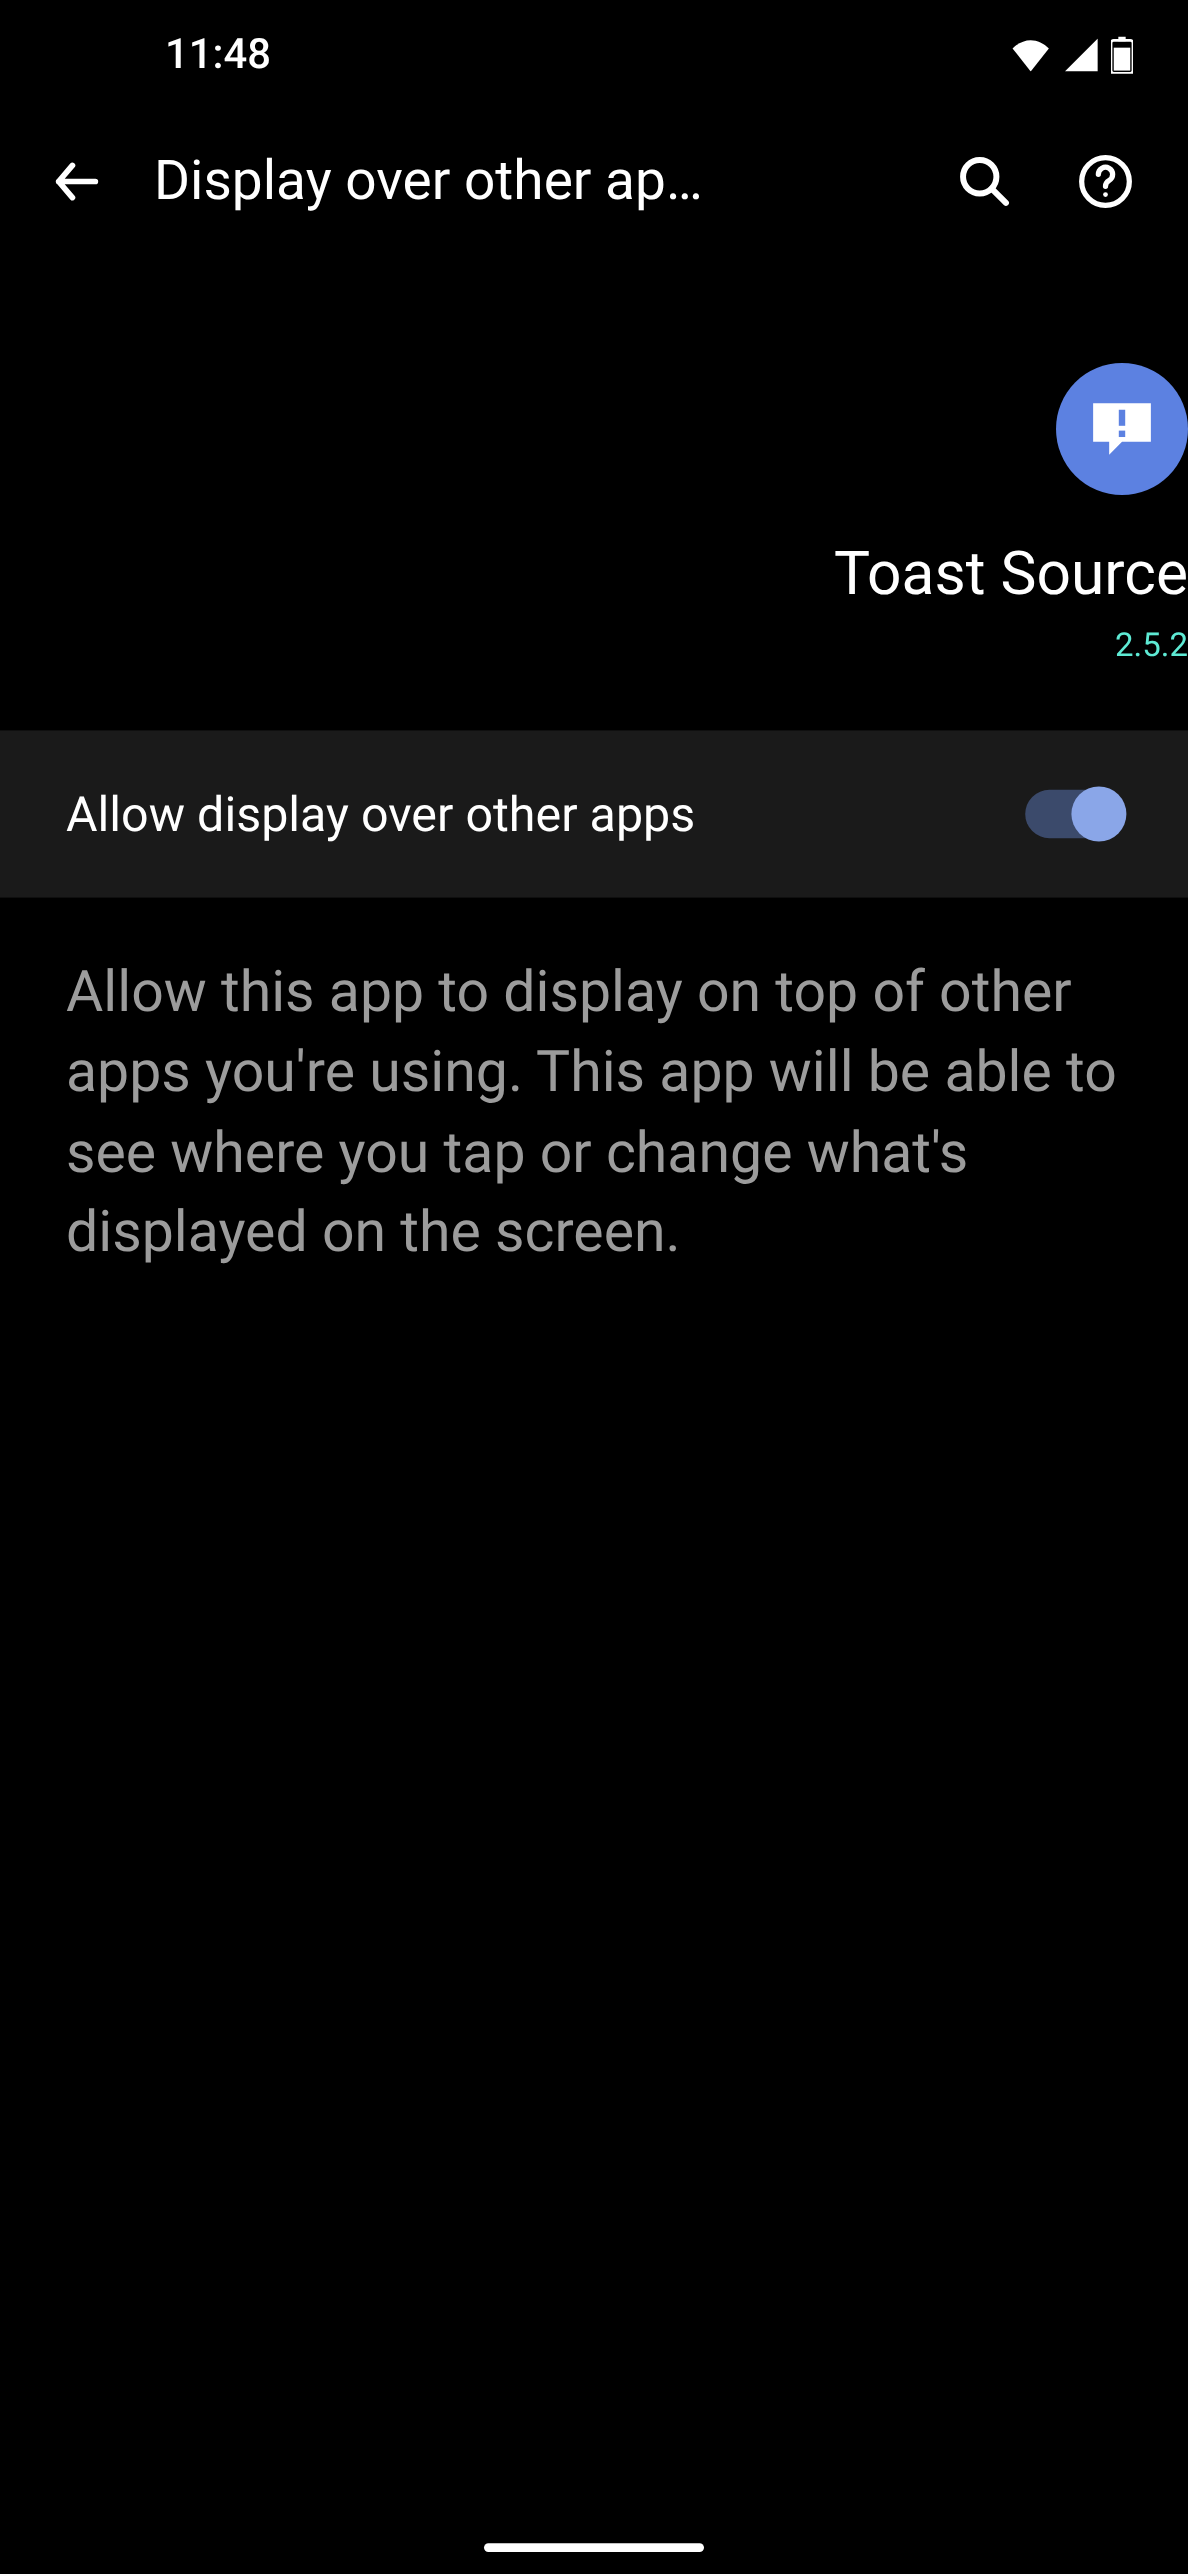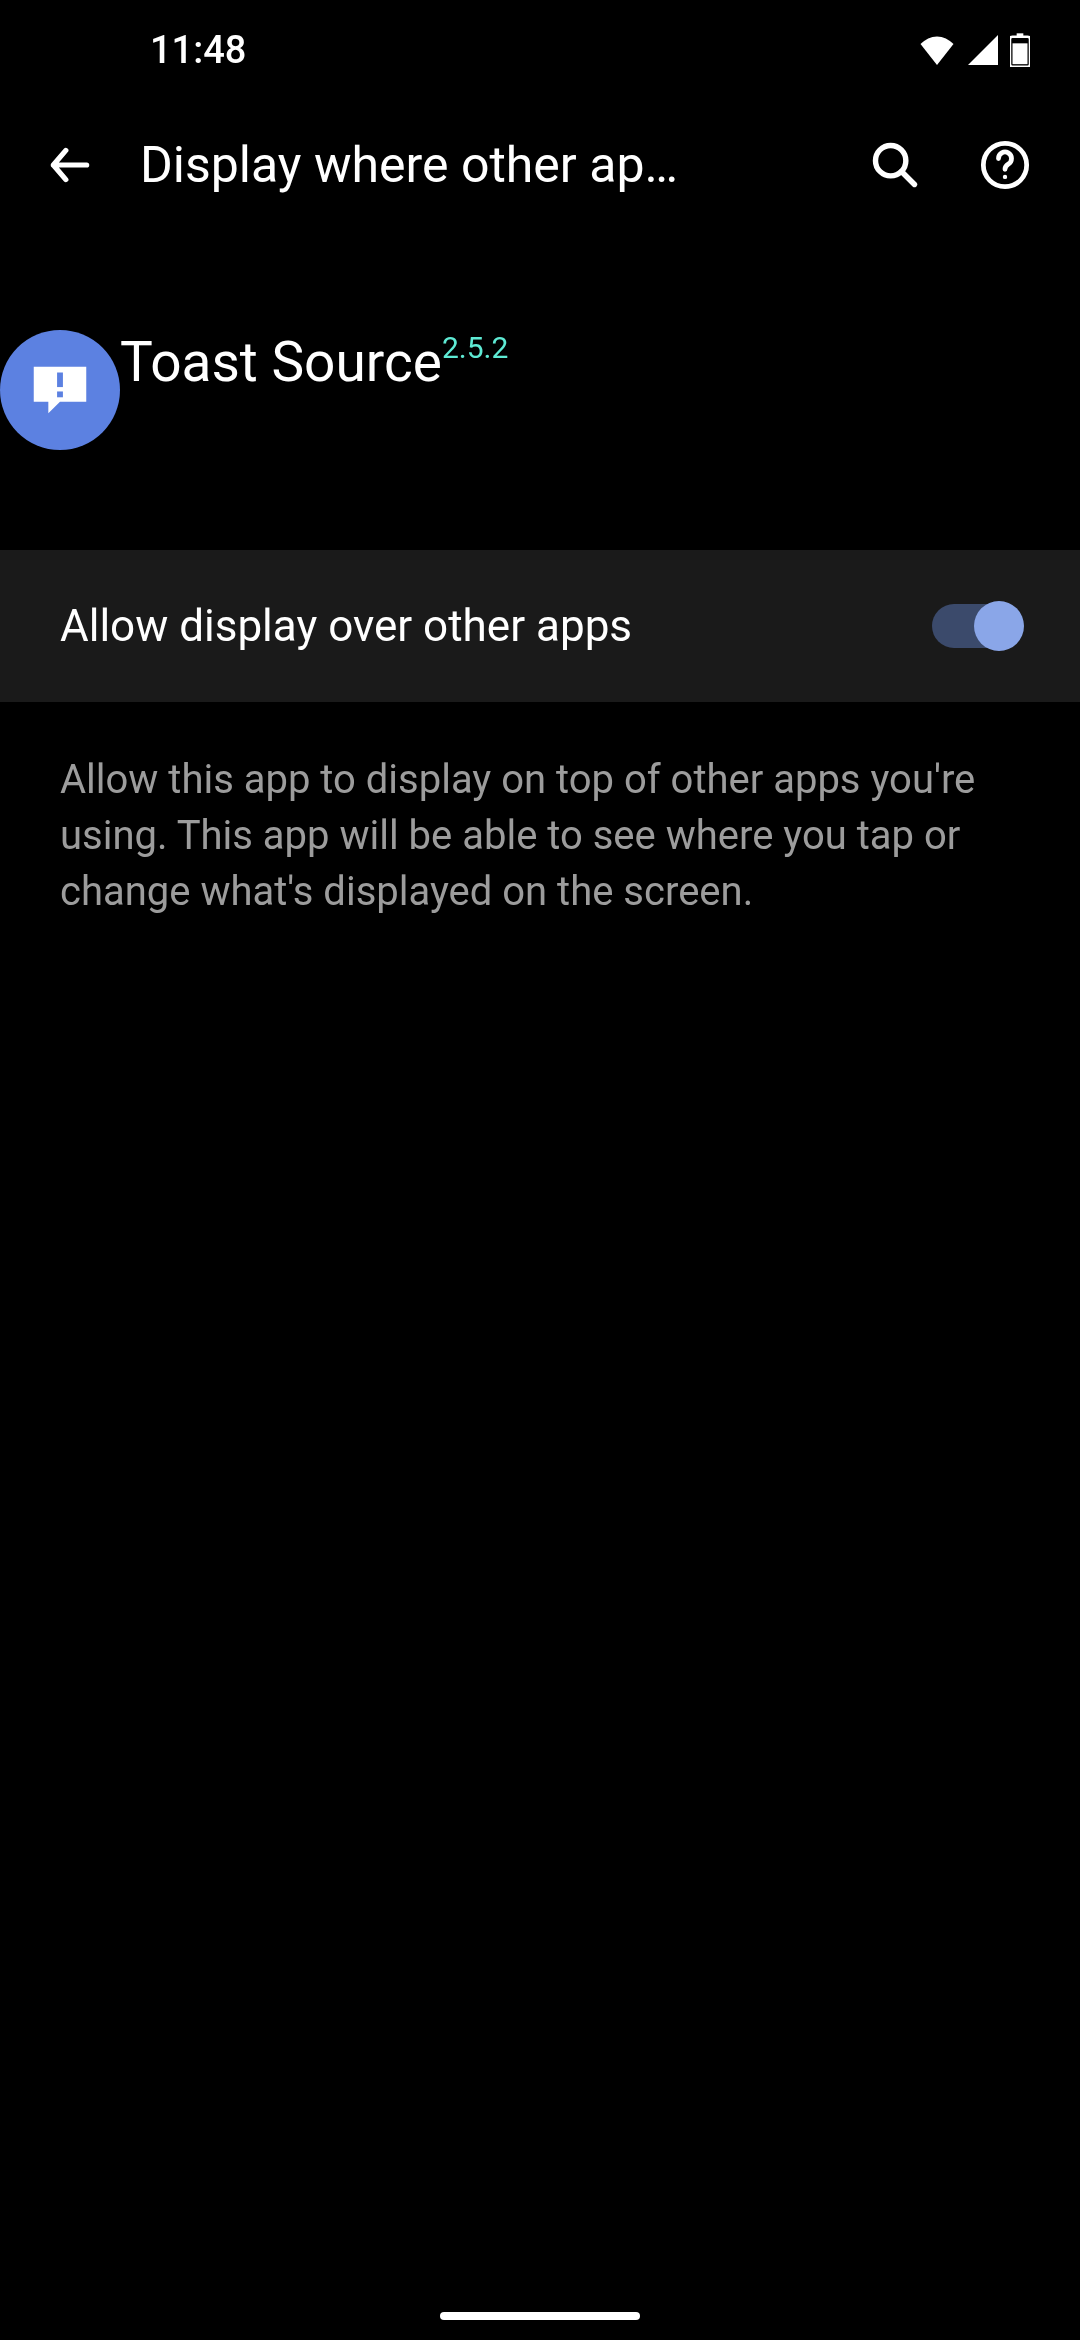--- a/index.html
+++ b/index.html
@@ -61,22 +61,22 @@
     .action-button {
       width: 70px;
       height: 70px;
       display: flex;
       align-items: center;
       justify-content: center;
       cursor: pointer;
     }
     .app-header {
       display: flex;
-      flex-direction: row;
-      align-items: flex-start;
+      flex-direction: column;
+      align-items: flex-end;
       padding: 100px 0 60px 0;
     }
     .app-icon {
       width: 120px;
       height: 120px;
       border-radius: 60px;
       background: #5c81e1;
       display: flex;
       align-items: center;
       justify-content: center;
@@ -118,21 +118,21 @@
       position: absolute;
       width: 50px;
       height: 50px;
       border-radius: 25px;
       background: #8aa6e8;
       right: -4px;
       top: -3px;
     }
     .setting-description {
       padding: 50px 60px;
-      font-size: 40px;
+      font-size: 52px;
       line-height: 1.4;
       color: #9c9c9c;
     }
     .nav-handle {
       position: absolute;
       bottom: 20px;
       left: 50%;
       transform: translateX(-50%);
       width: 200px;
       height: 8px;
@@ -159,21 +159,21 @@
     </svg>
   </div>
 </div>
 
 <div class="app-bar">
   <div class="back-button">
     <svg width="50" height="50" viewBox="0 0 24 24" fill="none" stroke="#ffffff" stroke-width="2.5" stroke-linecap="round" stroke-linejoin="round">
       <path d="M20 12 L4 12 M10 5 L4 12 L10 19"></path>
     </svg>
   </div>
-  <div class="app-bar-title">Display where other ap…</div>
+  <div class="app-bar-title">Display over other ap…</div>
   <div class="action-button">
     <svg width="52" height="52" viewBox="0 0 24 24" fill="none" stroke="#ffffff" stroke-width="2.5" stroke-linecap="round">
       <circle cx="10" cy="10" r="7"></circle>
       <path d="M15 15 L21 21"></path>
     </svg>
   </div>
   <div class="action-button">
     <svg width="52" height="52" viewBox="0 0 24 24" fill="none" stroke="#ffffff" stroke-width="2.2">
       <circle cx="12" cy="12" r="10"></circle>
       <path d="M9 9 a3 3 0 1 1 4.5 2.6 c-1 0.6 -1.5 1.4 -1.5 2.4" stroke-linecap="round"></path>

